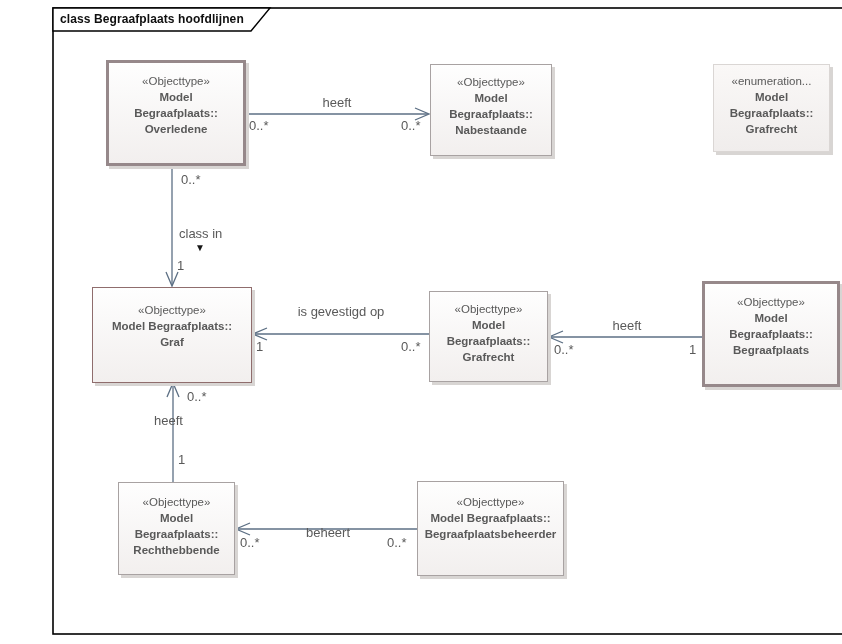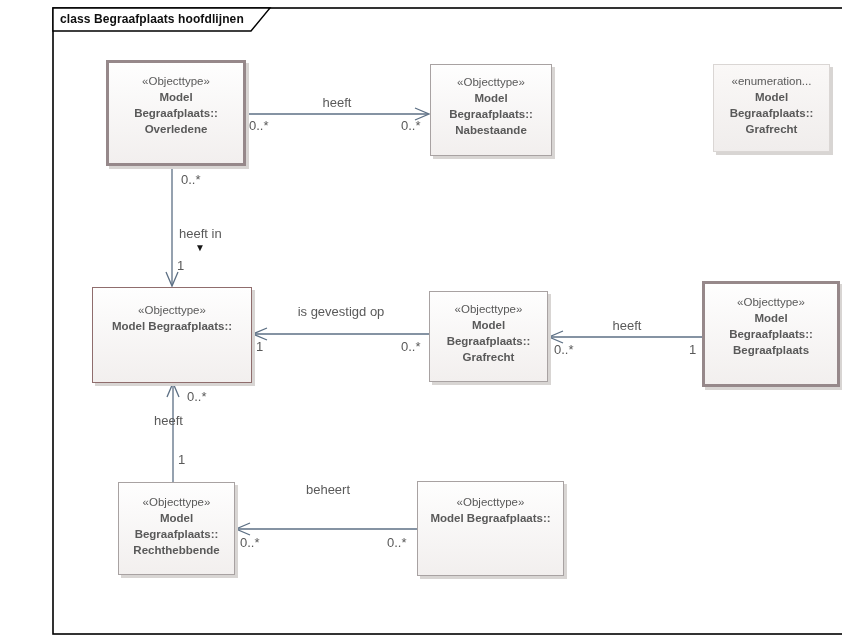--- a/index.html
+++ b/index.html
@@ -97,20 +97,21 @@
   <div class="node b-enum" style="left:668px;top:64px;width:117px;height:88px;padding-top:8px;">
     <div class="stereo">«enumeration...</div>
     <div class="nm">Model</div>
     <div class="nm">Begraafplaats::</div>
     <div class="nm">Grafrecht</div>
   </div>
 
   <div class="node b-accent" style="left:47px;top:287px;width:160px;height:96px;padding-top:14px;">
     <div class="stereo">«Objecttype»</div>
     <div class="nm">Model Begraafplaats::</div>
+    <div class="nm">Graf</div>
   </div>
 
   <div class="node b-thin" style="left:384px;top:291px;width:119px;height:91px;padding-top:9px;">
     <div class="stereo">«Objecttype»</div>
     <div class="nm">Model</div>
     <div class="nm">Begraafplaats::</div>
     <div class="nm">Grafrecht</div>
   </div>
 
   <div class="node b-thick" style="left:657px;top:281px;width:138px;height:106px;">
@@ -123,40 +124,41 @@
   <div class="node b-thin" style="left:73px;top:482px;width:117px;height:93px;padding-top:11px;">
     <div class="stereo">«Objecttype»</div>
     <div class="nm">Model</div>
     <div class="nm">Begraafplaats::</div>
     <div class="nm">Rechthebbende</div>
   </div>
 
   <div class="node b-thin" style="left:372px;top:481px;width:147px;height:95px;padding-top:12px;">
     <div class="stereo">«Objecttype»</div>
     <div class="nm">Model Begraafplaats::</div>
+    <div class="nm">Begraafplaatsbeheerder</div>
   </div>
 
   <div class="clabel center" style="left:292px;top:95px;">heeft</div>
   <div class="clabel" style="left:204px;top:118px;">0..*</div>
   <div class="clabel" style="left:356px;top:118px;">0..*</div>
 
   <div class="clabel" style="left:136px;top:172px;">0..*</div>
-  <div class="clabel" style="left:134px;top:226px;">heeft in</div>
+  <div class="clabel" style="left:134px;top:226px;">class in</div>
   <div class="dir-icon" style="left:150px;top:242px;">▼</div>
   <div class="clabel" style="left:132px;top:258px;">1</div>
 
   <div class="clabel center" style="left:296px;top:304px;">is gevestigd op</div>
   <div class="clabel" style="left:211px;top:339px;">1</div>
   <div class="clabel" style="left:356px;top:339px;">0..*</div>
 
   <div class="clabel center" style="left:582px;top:318px;">heeft</div>
   <div class="clabel" style="left:509px;top:342px;">0..*</div>
   <div class="clabel" style="left:644px;top:342px;">1</div>
 
   <div class="clabel" style="left:142px;top:389px;">0..*</div>
   <div class="clabel" style="left:109px;top:413px;">heeft</div>
   <div class="clabel" style="left:133px;top:452px;">1</div>
 
-  <div class="clabel center" style="left:283px;top:482px;">beheert</div>
+  <div class="clabel center" style="left:283px;top:525px;">beheert</div>
   <div class="clabel" style="left:195px;top:535px;">0..*</div>
   <div class="clabel" style="left:342px;top:535px;">0..*</div>
 
 </div>
 
 </body></html>

